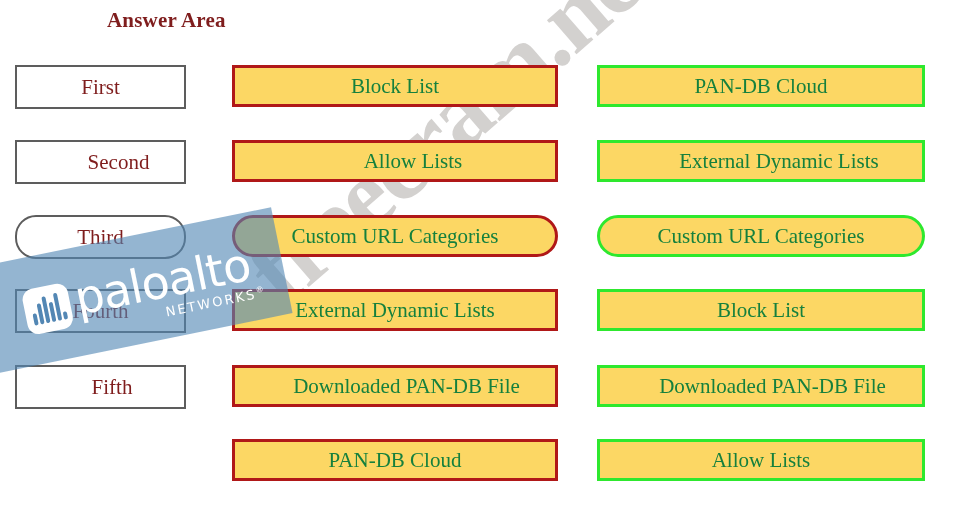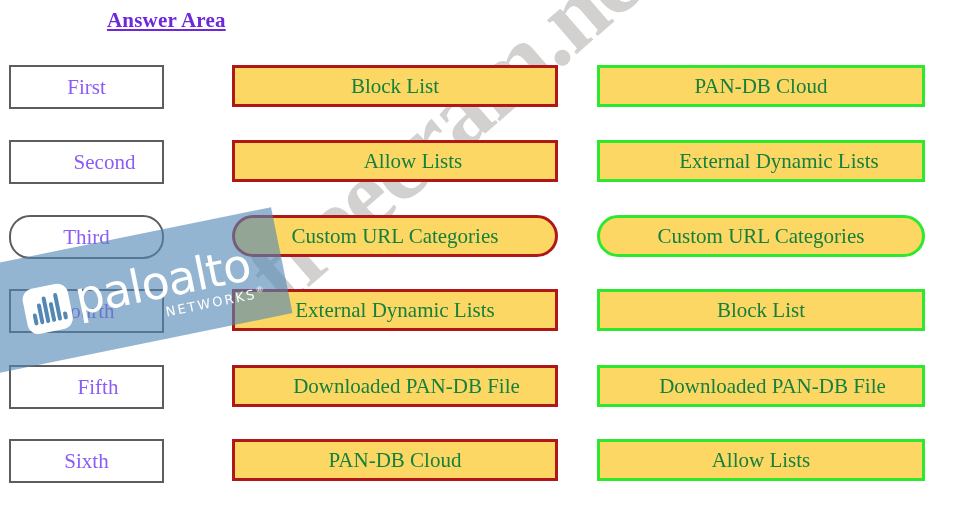--- a/index.html
+++ b/index.html
@@ -25,48 +25,47 @@
   }
 
   
   #page-title {
     position: absolute;
     left: 107px;
     top: 8px;
     font-family: "Liberation Serif", "DejaVu Serif", serif;
     font-weight: bold;
     font-size: 21px;
-    color: #6d28d9;
+    color: #7f1d1d;
     letter-spacing: 0.2px;
     white-space: nowrap;
-    text-decoration: underline;
   }
 
   
   .box {
     position: absolute;
     box-sizing: border-box;
     display: flex;
     align-items: center;
     justify-content: center;
     font-family: "Liberation Serif", "DejaVu Serif", serif;
     font-size: 21px;
     color: #15803d;
     white-space: nowrap;
     line-height: 1;
   }
 
   
   .box-order {
-    left: 9px;
-    width: 155px;
+    left: 15px;
+    width: 171px;
     height: 44px;
     background: #ffffff;
     border: 2px solid #5d5d5d;
-    color: #8b5cf6;
+    color: #7f1d1d;
   }
 
   
   .box-red {
     left: 232px;
     width: 326px;
     height: 42px;
     background: #fcd764;
     border: 3px solid #b01818;
   }
@@ -182,23 +181,20 @@
     <span>Second</span>
   </div>
   <div class="box box-order r2">
     <span>Third</span>
   </div>
   <div class="box box-order r3">
     <span>Fourth</span>
   </div>
   <div class="box box-order r4">
     <span>Fifth</span>
-  </div>
-  <div class="box box-order r5">
-    <span>Sixth</span>
   </div>
 
   <div class="box box-red r0">
     <span>Block List</span>
   </div>
   <div class="box box-red r1">
     <span>Allow Lists</span>
   </div>
   <div class="box box-red r2">
     <span>Custom URL Categories</span>

